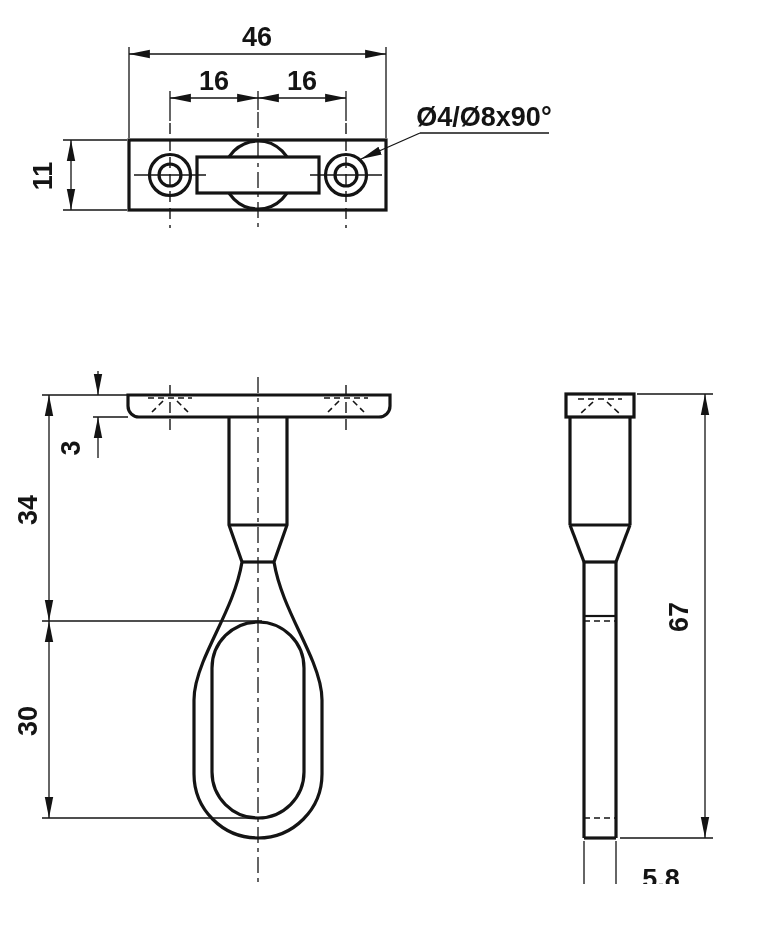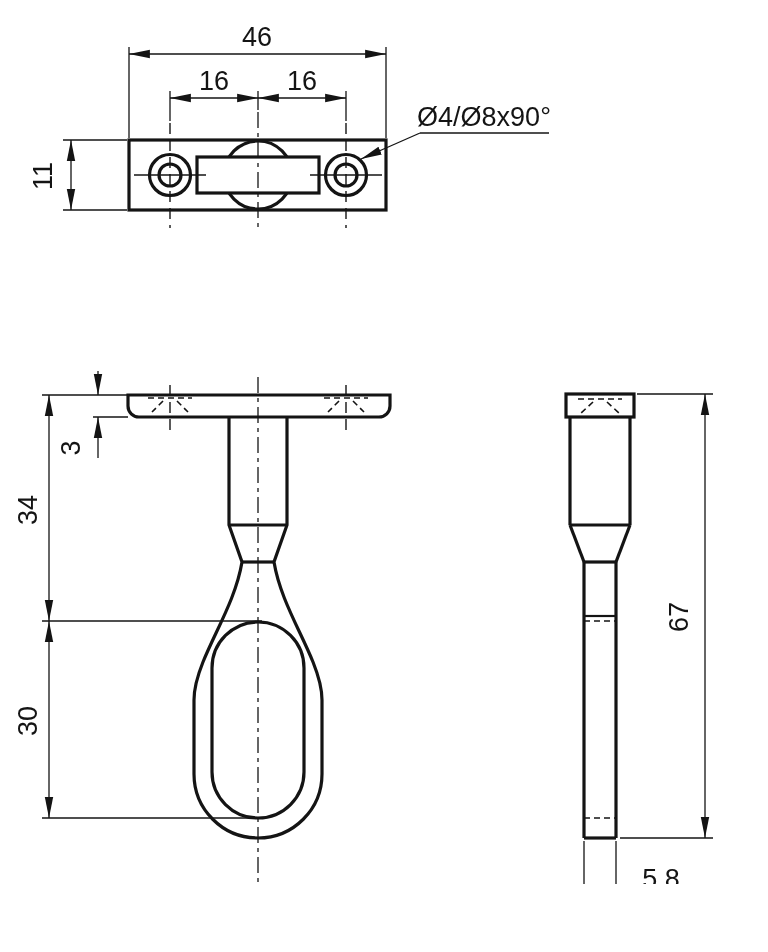--- a/index.html
+++ b/index.html
@@ -1,16 +1,16 @@
 <!DOCTYPE html>
 <html><head>
 <meta charset="utf-8">
 <style>
   html,body{margin:0;padding:0;background:#ffffff;}
-  .stage{width:768px;height:884px;position:relative;background:#8b5cf6;overflow:hidden;}
+  .stage{width:768px;height:884px;position:relative;background:#8b5cf6;overflow:hidden;font-weight:bold;}
   svg{display:block;}
   .thick{stroke:#141414;stroke-width:3.2;fill:none;}
   .med{stroke:#141414;stroke-width:2.2;fill:none;}
   .thin{stroke:#141414;stroke-width:1.3;fill:none;}
   .hiddenl{stroke:#141414;stroke-width:1.6;fill:none;stroke-dasharray:6 4;}
   .centerl{stroke:#141414;stroke-width:1.3;fill:none;stroke-dasharray:16 5 4 5;}
   .dashl{stroke:#141414;stroke-width:1.4;fill:none;stroke-dasharray:11 6;}
   .whitefill{fill:#ffffff;}
   text{font-family:"Liberation Sans",sans-serif;font-size:27px;fill:#141414;}
 </style>

